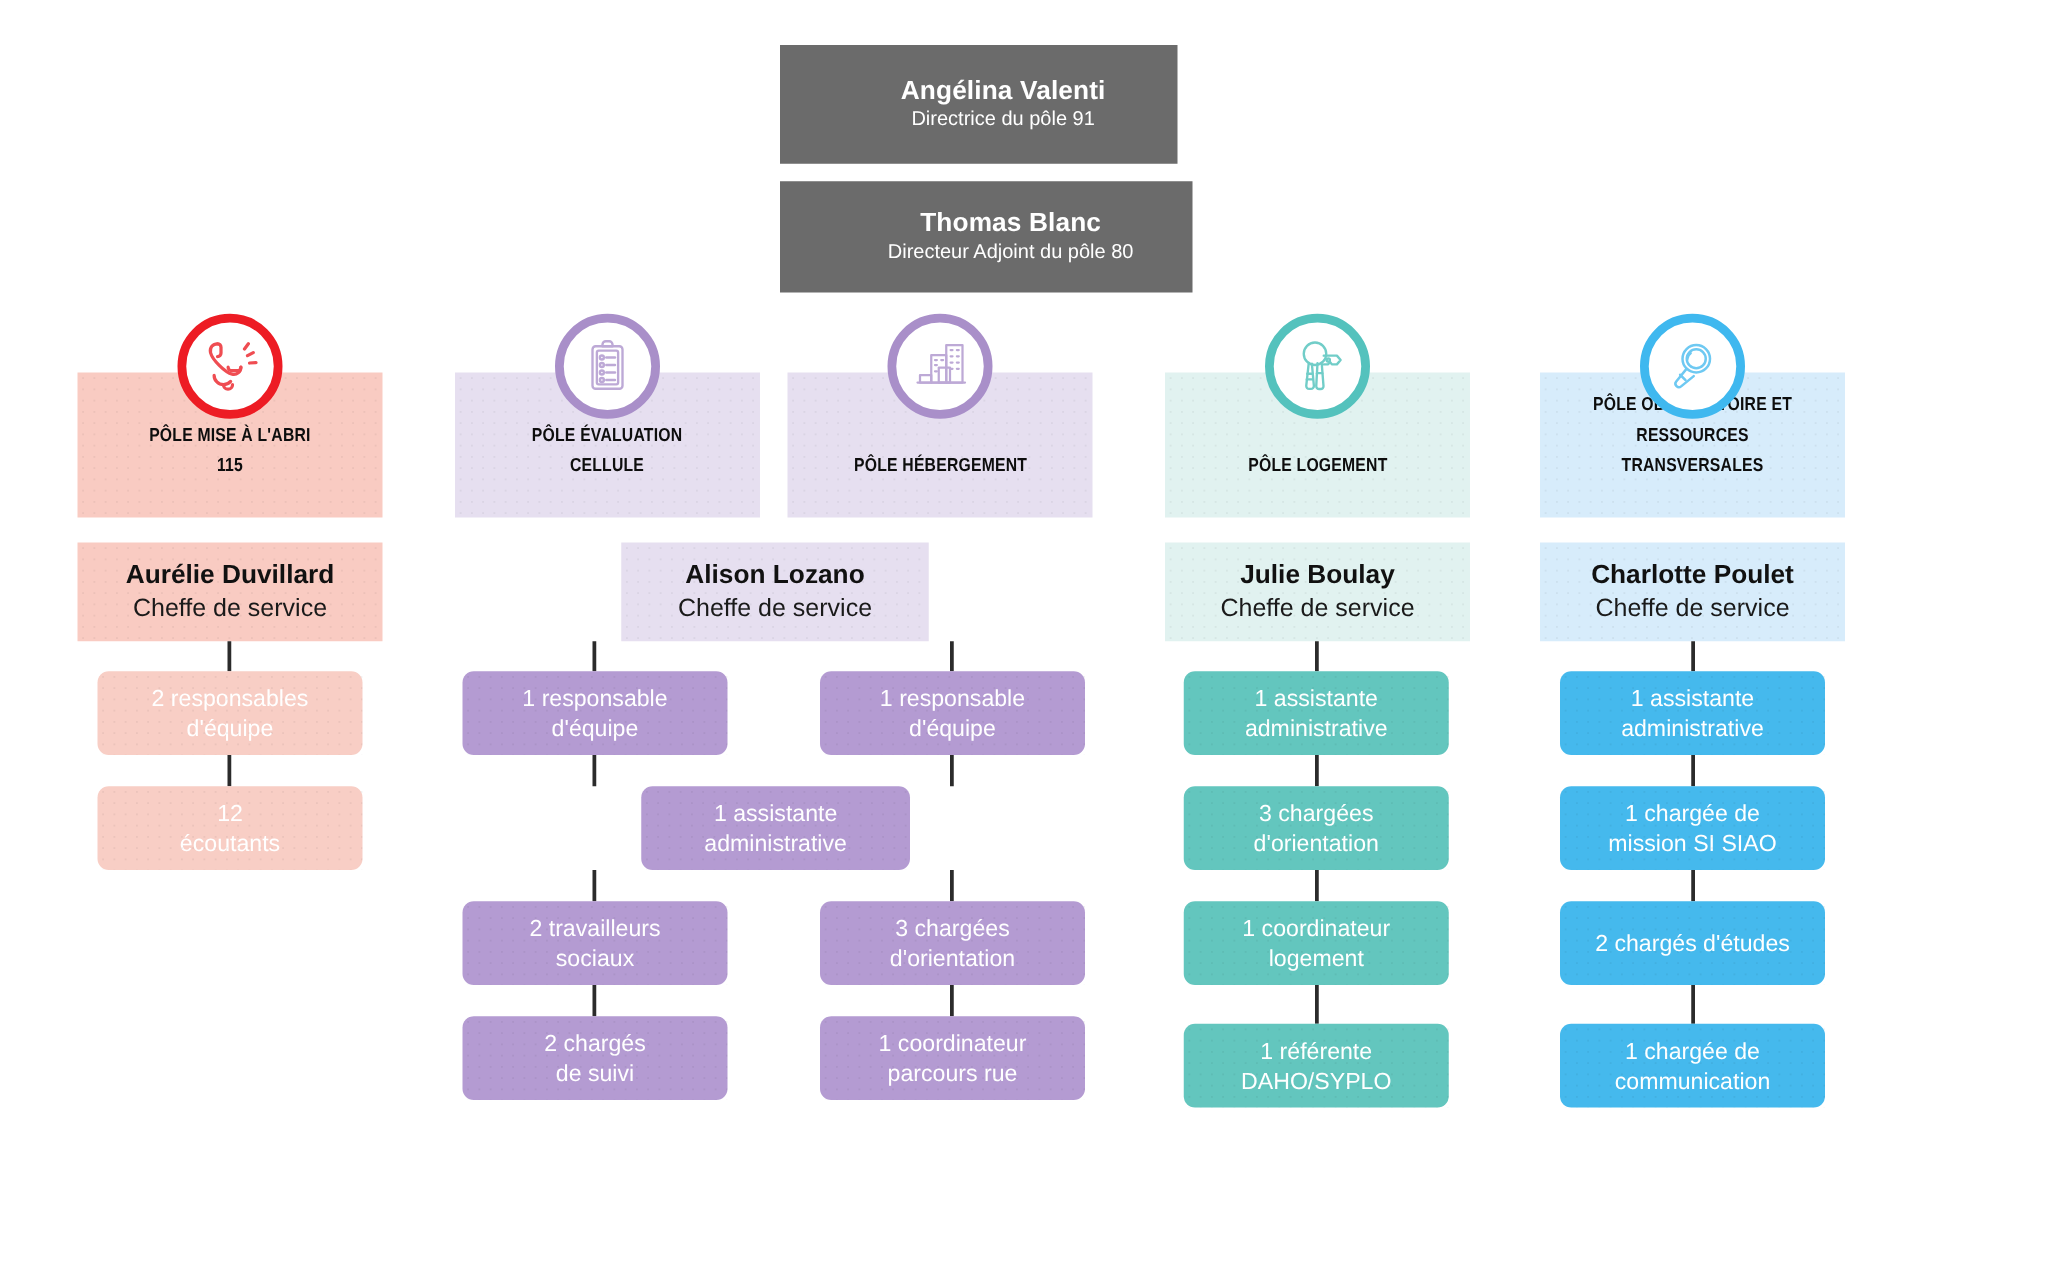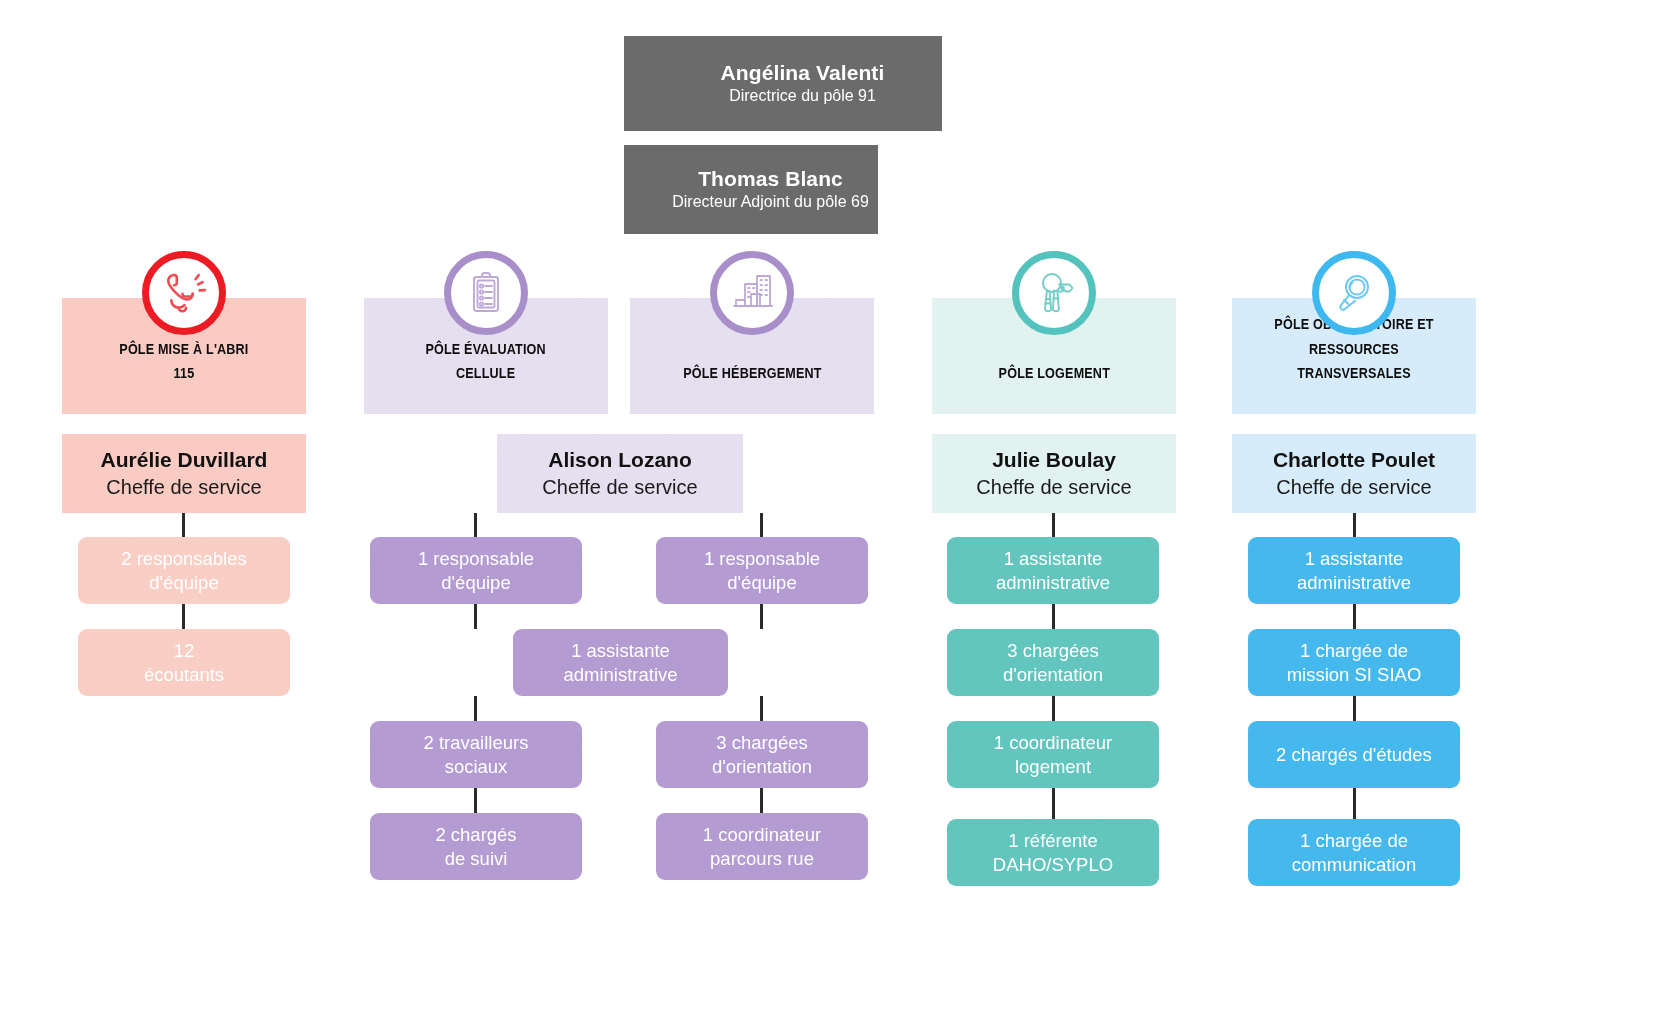--- a/index.html
+++ b/index.html
@@ -125,23 +125,23 @@
 </head>
 <body>
 
 <div id="chart-root">
 
   <div class="box exec" style="left:624px; top:36px; width:318px; height:95px;">
     <div class="nm">Angélina Valenti</div>
     <div class="rl">Directrice du pôle 91</div>
   </div>
 
-  <div class="box exec" style="left:624px; top:145px; width:254px; height:89px;text-align:right;">
+  <div class="box exec" style="left:624px; top:145px; width:330px; height:89px;text-align:right;">
     <div class="nm">Thomas Blanc</div>
-    <div class="rl">Directeur Adjoint du pôle 69</div>
+    <div class="rl">Directeur Adjoint du pôle 80</div>
   </div>
 
   <div class="box pole-head dots" style="left:62px; top:298px; width:244px; height:116px; background:#f9cbc2;">
     <div class="ttl">PÔLE MISE À L'ABRI
 115</div>
   </div>
   <div class="icon-badge" style="left:142px; top:251px; width:84px; height:84px; border:7px solid #ed1c24;">
     <svg width="52" height="52" viewBox="0 0 52 52" aria-hidden="true">
       <g fill="none" stroke="#ef4d52" stroke-width="2.6" stroke-linecap="round" stroke-linejoin="round">
         <path d="M16 8c-3.8 0-6.4 3.2-5.6 7 .7 3.2 3.3 6.6 7 10.3 3.7 3.7 7.1 6.3 10.3 7 3.8.8 7-1.8 7-5.6"></path>

